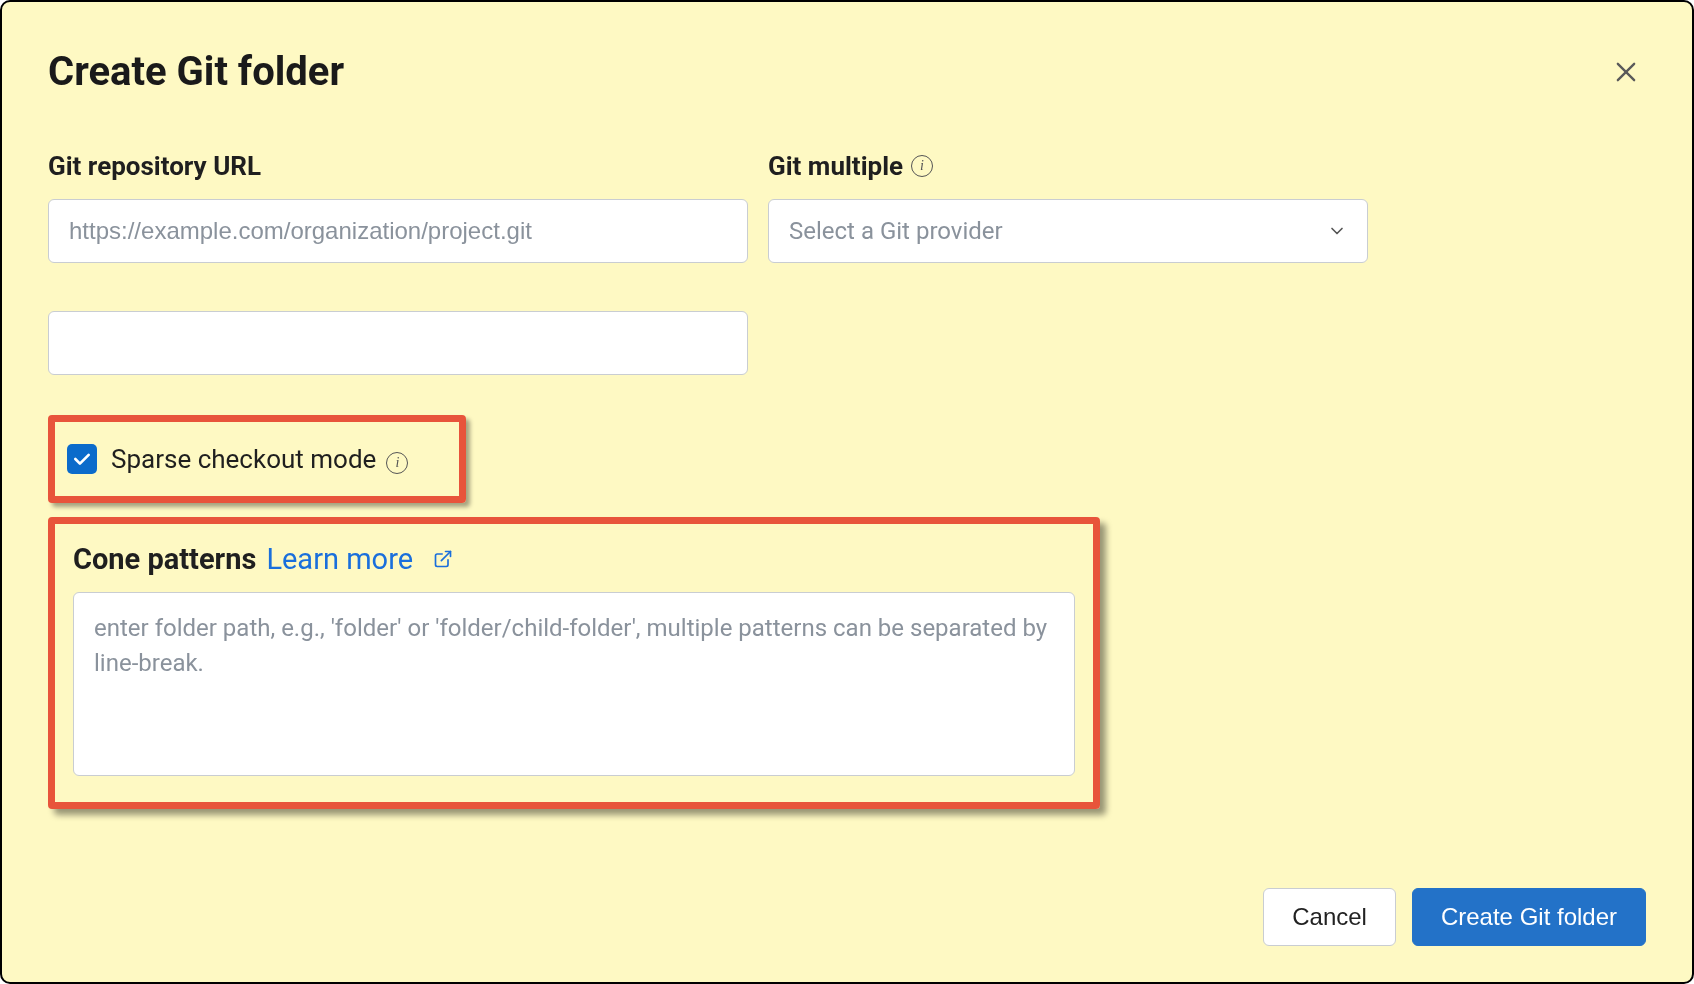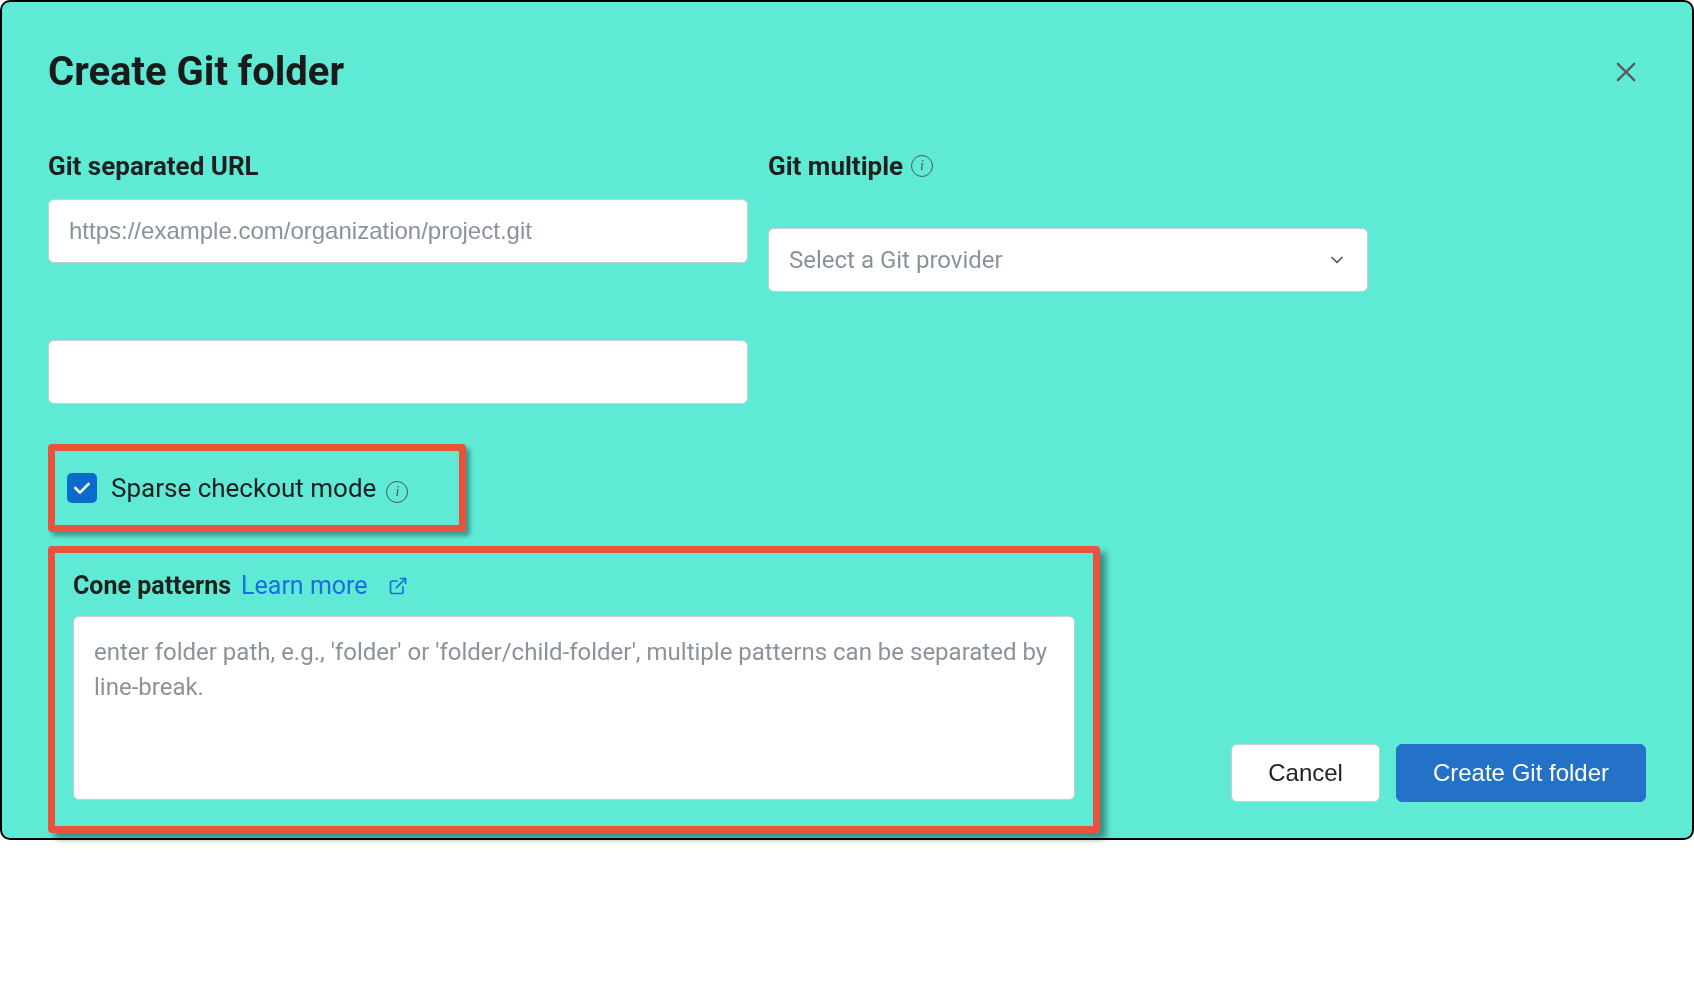--- a/index.html
+++ b/index.html
@@ -6,25 +6,25 @@
     html, body { width: 100%; height: 100%; }
     body {
       font-family: -apple-system, BlinkMacSystemFont, "Segoe UI", Roboto, "Helvetica Neue", Arial, sans-serif;
       background: #fff;
       color: #1f1f1f;
       padding: 0;
     }
     .dialog {
       position: relative;
       width: 1694px;
-      height: 840px;
+      height: 984px;
       padding: 46px 46px 0 46px;
       border: 2px solid #000;
       border-radius: 10px;
-      background:#5eead4;
+      background:#fef9c3;
     }
     .dialog-header {
       display: flex;
       justify-content: space-between;
       align-items: center;
       margin-bottom: 56px;
     }
     .dialog-title {
       font-size: 40px;
       font-weight: 700;
@@ -79,21 +79,20 @@
       padding: 14px 20px;
       background:#fff;
       color:#222;
     }
     .text-input::placeholder { color:#8a929c; }
     .select-like {
       display:flex;
       align-items:center;
       justify-content:space-between;
       cursor:pointer;
-      margin-top:29px;
     }
     .select-placeholder { color:#8a929c; font-size:24px; }
     .chevron svg { display:block; }
 
     .folder-name-group { width:700px; margin-bottom: 40px; }
 
     
     .highlight-box-1 {
       width: 418px;
       border: 7px solid #e8543b;
@@ -131,21 +130,21 @@
       border: 7px solid #e8543b;
       border-radius: 4px;
       padding: 18px 18px 22px 18px;
       box-shadow: 6px 6px 6px rgba(0,0,0,0.4);
     }
     .cone-label-row {
       display:flex;
       align-items:center;
       gap:10px;
       margin-bottom:16px;
-      font-size:25px;
+      font-size:29px;
     }
     .cone-label-text { font-weight:700; color:#1f1f1f; }
     .learn-more {
       color:#1a6fdc;
       font-weight:400;
       text-decoration:none;
       display:inline-flex;
       align-items:center;
       gap:20px;
       cursor:pointer;
@@ -167,21 +166,21 @@
 
     .footer {
       position:absolute;
       right:46px;
       bottom:36px;
       display:flex;
       gap:16px;
     }
     .btn {
       height:58px;
-      padding: 0 36px;
+      padding: 0 28px;
       font-size:24px;
       border-radius:6px;
       cursor:pointer;
       display:flex;
       align-items:center;
       justify-content:center;
       font-weight:400;
     }
     .btn-secondary {
       background:#fff;
@@ -206,21 +205,21 @@
         <svg width="28" height="28" viewBox="0 0 24 24" fill="none" stroke="#5a5a5a" stroke-width="2" stroke-linecap="round">
           <line x1="5" y1="5" x2="19" y2="19"></line>
           <line x1="19" y1="5" x2="5" y2="19"></line>
         </svg>
       </span>
     </button>
   </div>
 
   <div class="row2">
     <div class="field-group repo-col">
-      <label class="field-label">Git separated URL</label>
+      <label class="field-label">Git repository URL</label>
       <input type="text" class="text-input" placeholder="https://example.com/organization/project.git" style="">
     </div>
     <div class="field-group provider-col">
       <label class="field-label">
         <span>Git multiple</span>
         <span class="info-icon">i</span>
       </label>
       <div class="select-like">
         <span class="select-placeholder">Select a Git provider</span>
         <span class="chevron">

